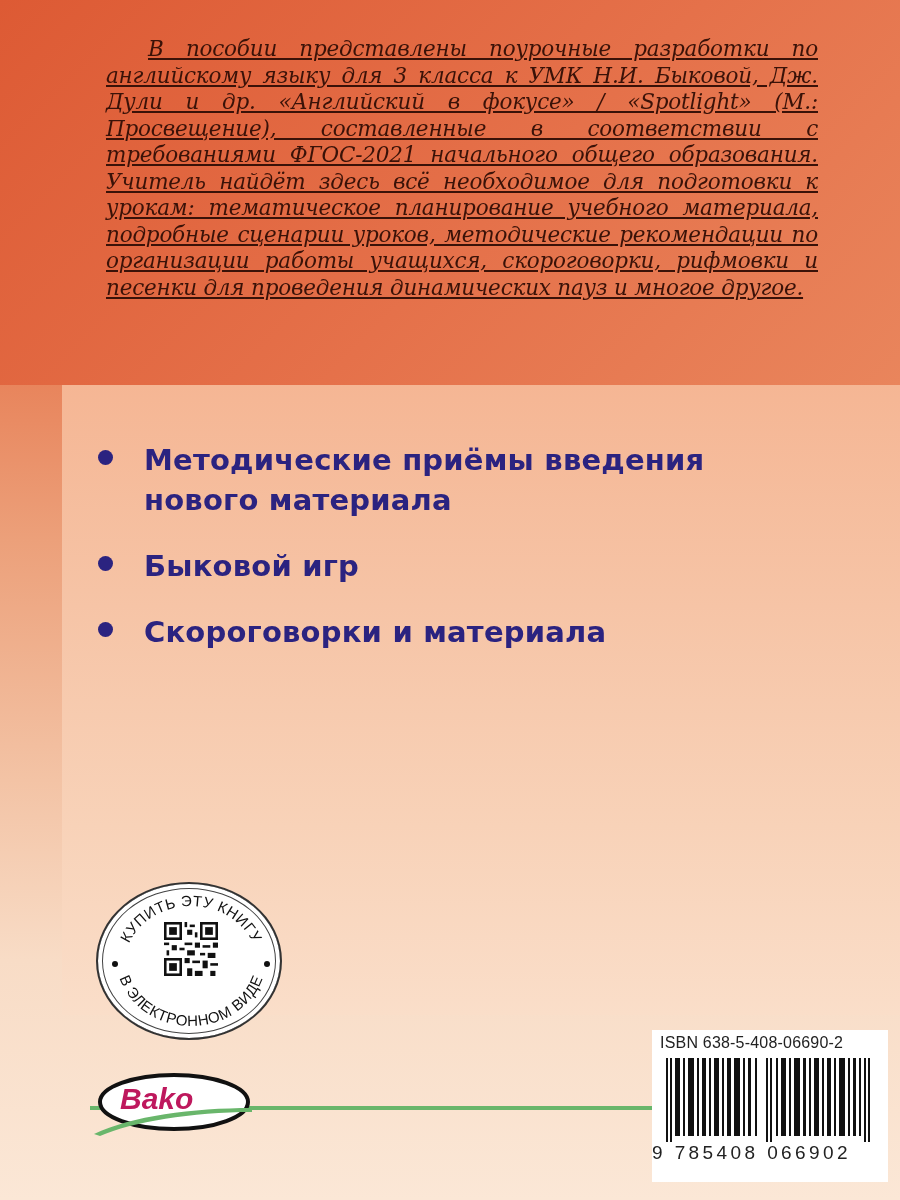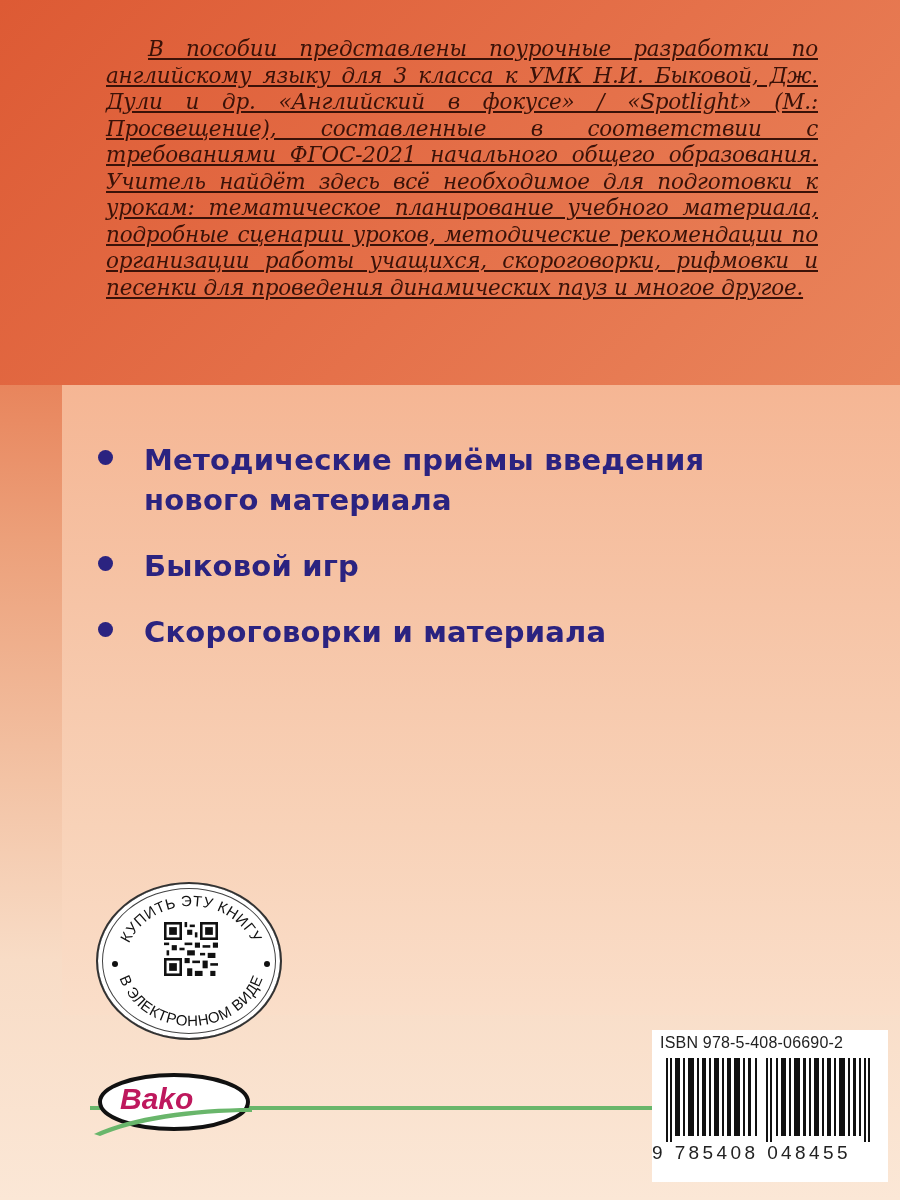--- a/index.html
+++ b/index.html
@@ -140,21 +140,21 @@
 
 <div class="publisher-line"></div>
 
 <svg class="logo" viewBox="0 0 160 72">
   <ellipse cx="82" cy="34" rx="74" ry="27" fill="#ffffff" stroke="#111" stroke-width="4"></ellipse>
   <path d="M 2 66 C 40 48, 100 40, 160 40 L 160 44 C 100 44, 40 54, 8 68 Z" fill="#69b66b"></path>
 </svg>
 <div class="logo-text">Bako</div>
 
 <div class="isbn-block">
-  <div class="isbn-label">ISBN 978-5-408-06690-2</div>
+  <div class="isbn-label">ISBN 638-5-408-06690-2</div>
   <svg class="barcode" width="212" height="84" viewBox="0 0 212 84">
     <g fill="#111">
       <rect x="0" y="0" width="2" height="84"></rect>
         <rect x="4" y="0" width="2" height="84"></rect>
       <rect x="9" y="0" width="5" height="78"></rect>
         <rect x="17" y="0" width="2" height="78"></rect>
         <rect x="22" y="0" width="6" height="78"></rect>
       <rect x="31" y="0" width="2" height="78"></rect>
         <rect x="36" y="0" width="4" height="78"></rect>
         <rect x="43" y="0" width="2" height="78"></rect>
@@ -178,14 +178,14 @@
         <rect x="161" y="0" width="4" height="78"></rect>
       <rect x="168" y="0" width="2" height="78"></rect>
         <rect x="173" y="0" width="6" height="78"></rect>
         <rect x="182" y="0" width="2" height="78"></rect>
       <rect x="187" y="0" width="3" height="78"></rect>
         <rect x="193" y="0" width="2" height="78"></rect>
       <rect x="198" y="0" width="2" height="84"></rect>
         <rect x="202" y="0" width="2" height="84"></rect>
     </g>
   </svg>
-  <div class="barcode-digits">9 785408 048455</div>
+  <div class="barcode-digits">9 785408 066902</div>
 </div>
 
 </body></html>

